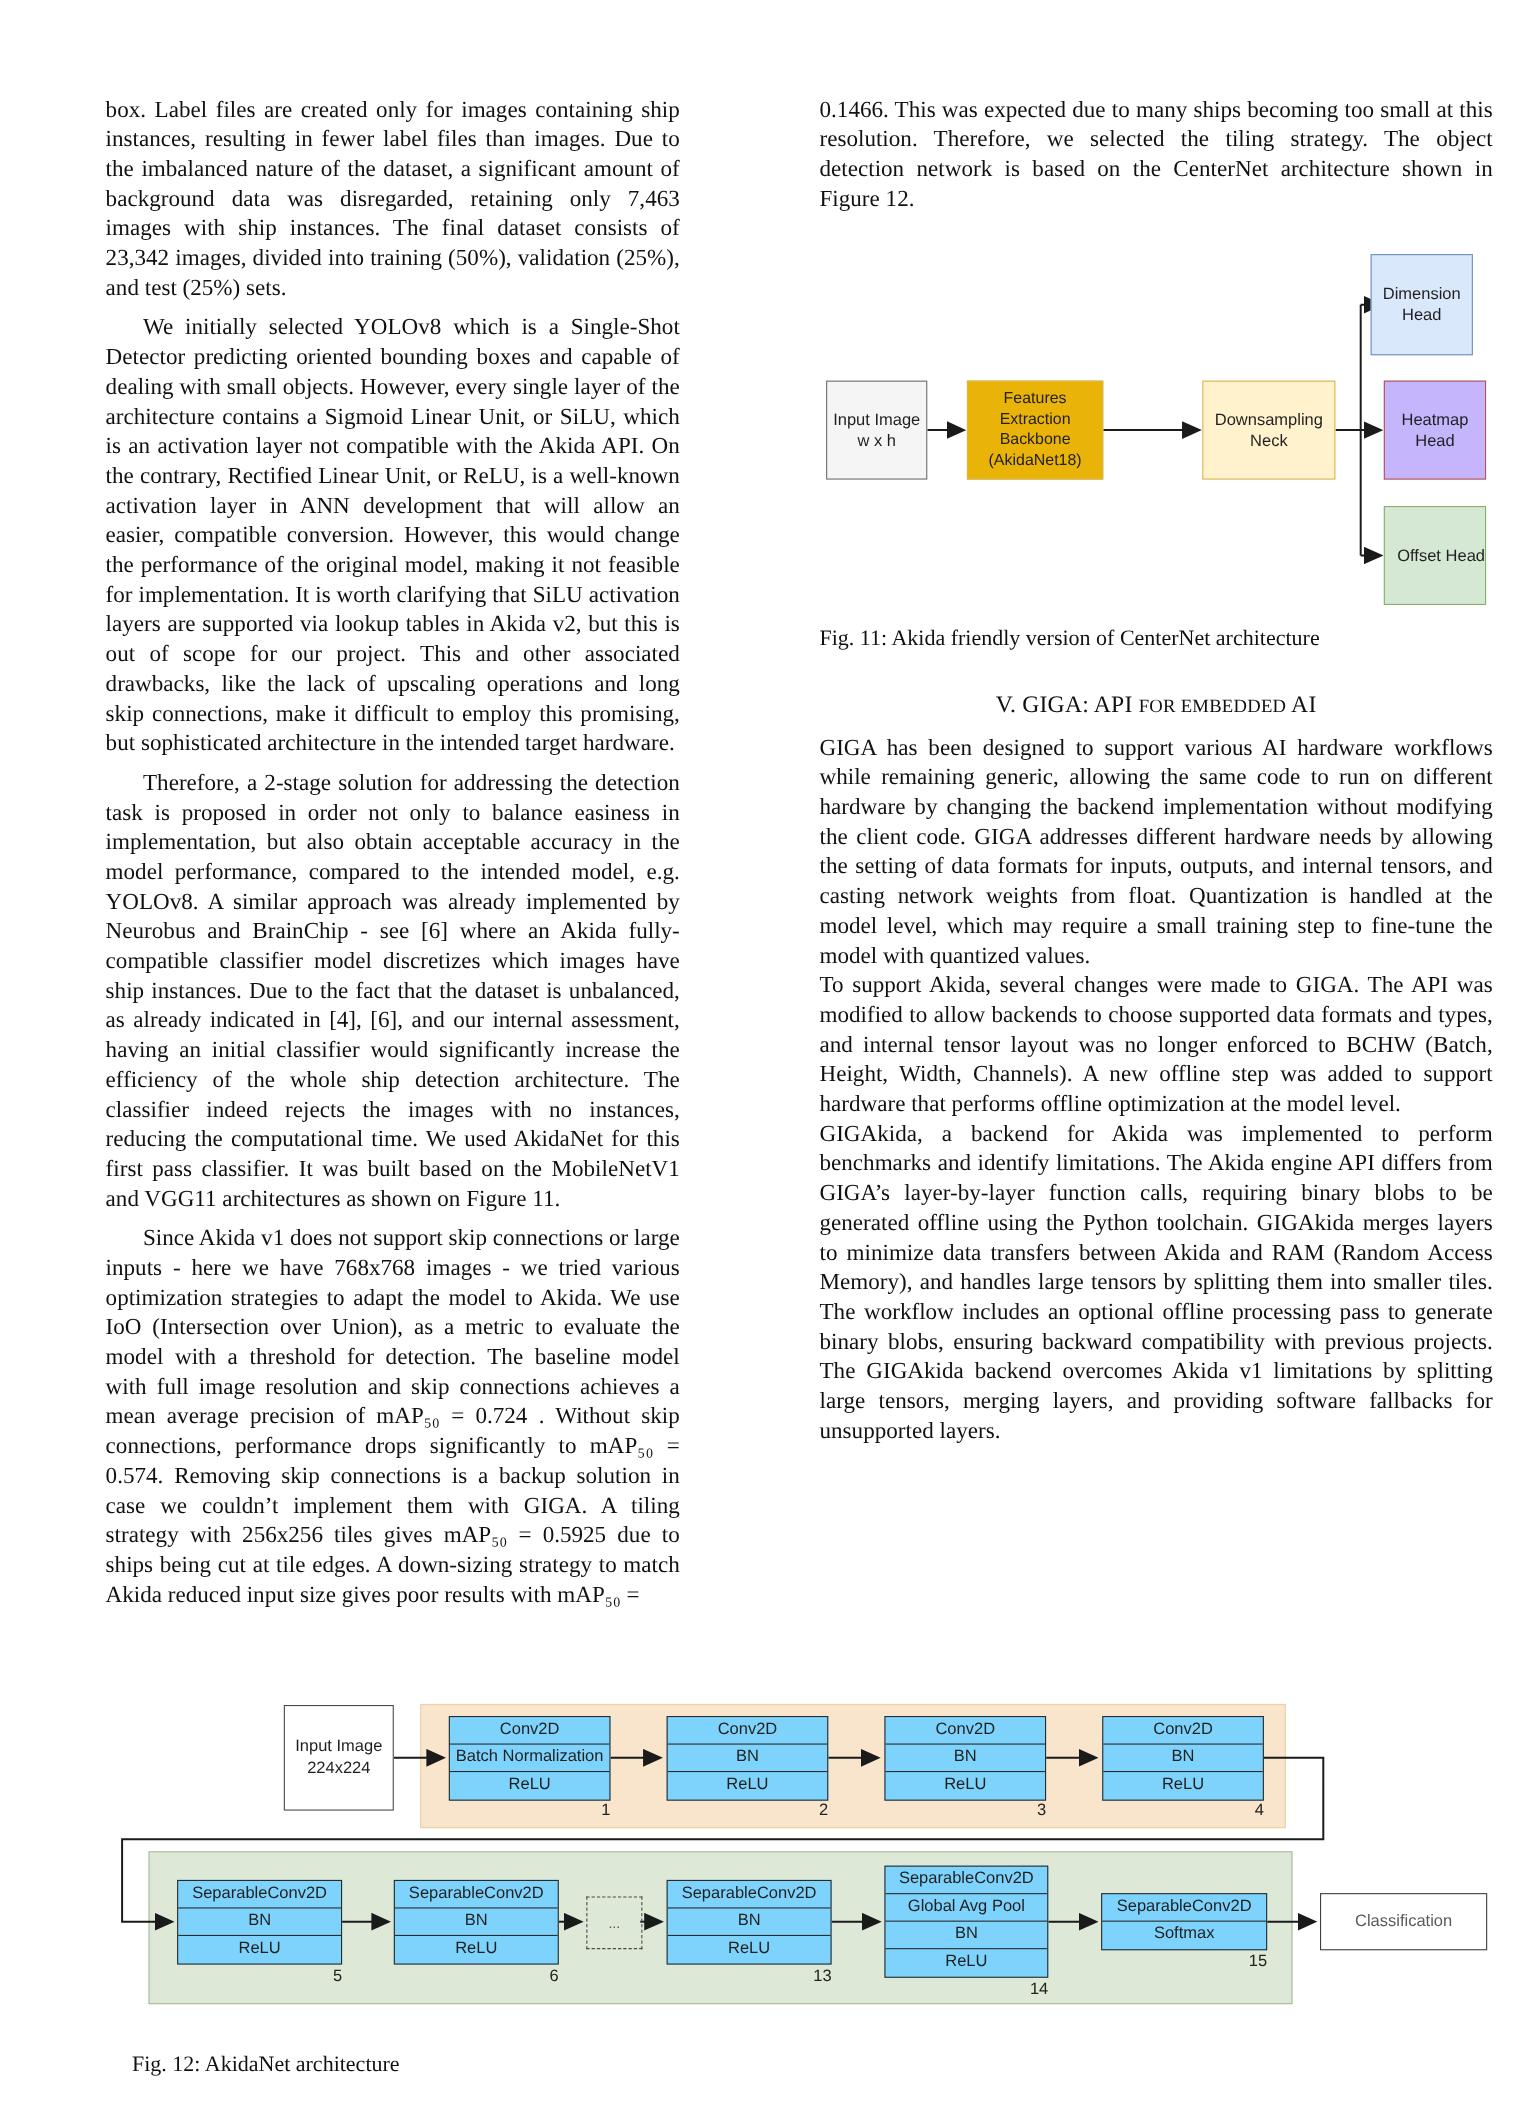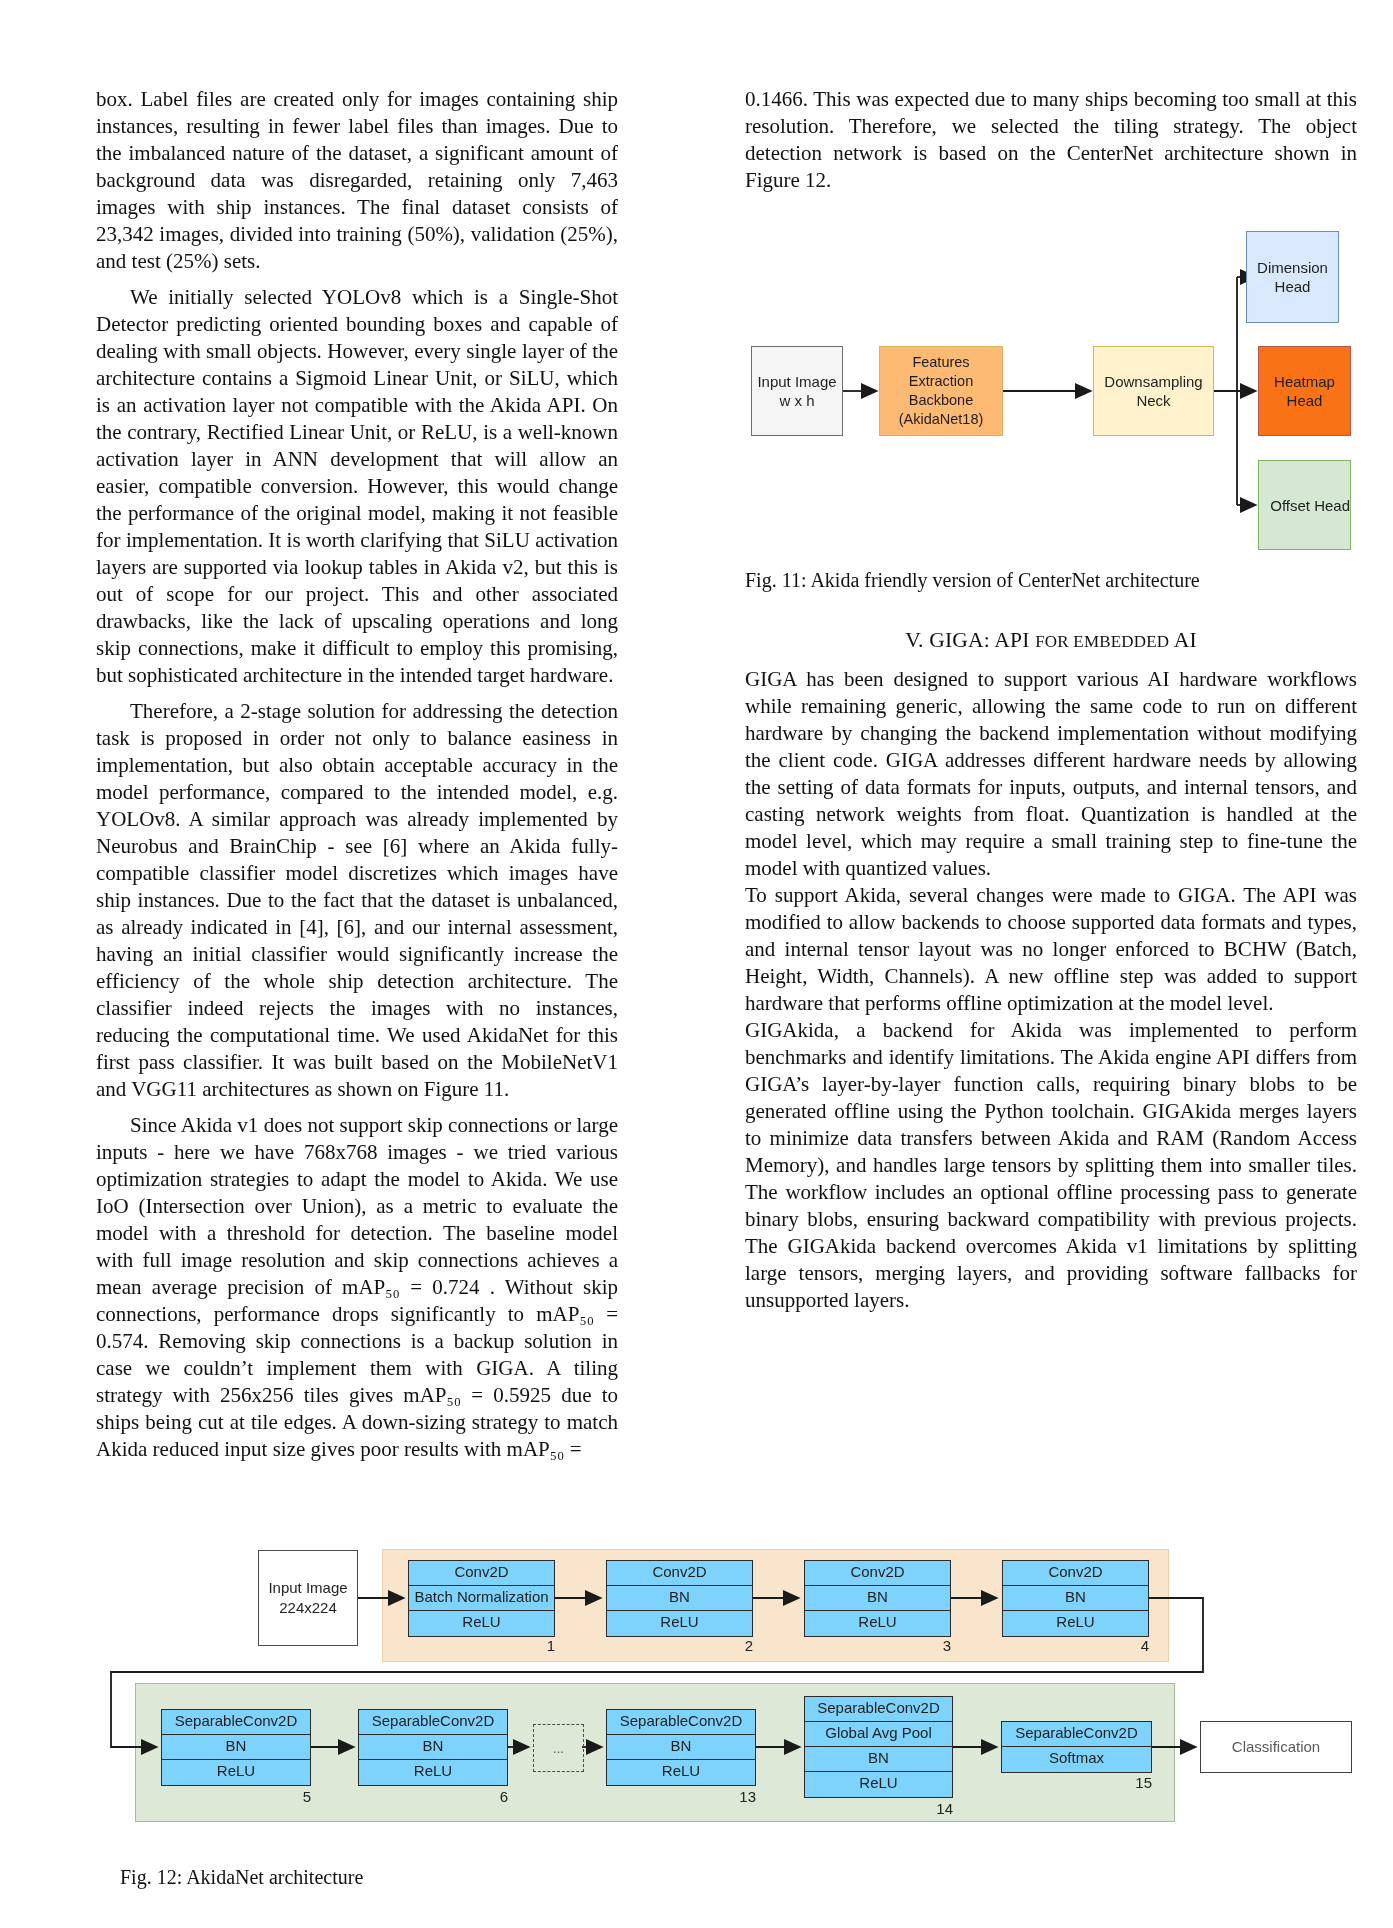--- a/index.html
+++ b/index.html
@@ -14,24 +14,24 @@
   .col-right p.body { margin:0; }
   p.indent { text-indent:34px; }
 
   
   .fig11 { position:relative; height:336px; margin-top:28px; }
   .f11box { position:absolute; box-sizing:border-box; display:flex; flex-direction:column;
             justify-content:center; align-items:center; text-align:center;
             font-family:"Liberation Sans", "DejaVu Sans", sans-serif;
             font-size:15px; line-height:19px; color:#1f1f1f; }
   .f11-input    { left:6px;   top:124px; width:92px;  height:90px; background:#f5f5f5; border:1.4px solid #6e6e6e; }
-  .f11-backbone { left:134px; top:124px; width:124px; height:90px; background:#fdba74; border:1.4px solid #d6b656; font-size:14.5px; }
+  .f11-backbone { left:134px; top:124px; width:124px; height:90px; background:#eab308; border:1.4px solid #d6b656; font-size:14.5px; }
   .f11-neck     { left:348px; top:124px; width:121px; height:90px; background:#fff2cc; border:1.4px solid #d6b656; }
   .f11-dim      { left:501px; top:9px;   width:93px;  height:92px; background:#dae8fc; border:1.4px solid #6c8ebf; }
-  .f11-heat     { left:513px; top:124px; width:93px;  height:90px; background:#f97316; border:1.4px solid #b85450; }
+  .f11-heat     { left:513px; top:124px; width:93px;  height:90px; background:#c4b5fd; border:1.4px solid #b85450; }
   .f11-off      { left:513px; top:238px; width:93px;  height:90px; background:#d5e8d4; border:1.4px solid #82b366;align-items:flex-end; }
   .figsvg { position:absolute; left:0; top:0; pointer-events:none; }
 
   .figcap { font-size:20px; line-height:24px; margin-top:10px; text-align:left; }
 
   .secheading { text-align:center; font-size:21.5px; margin:36px 0 13px 0; letter-spacing:0.2px; }
   .secheading .sc { font-size:17px; }
 
   
   .fig12 { position:absolute; left:80px; top:1540px; width:1313px; height:300px;

